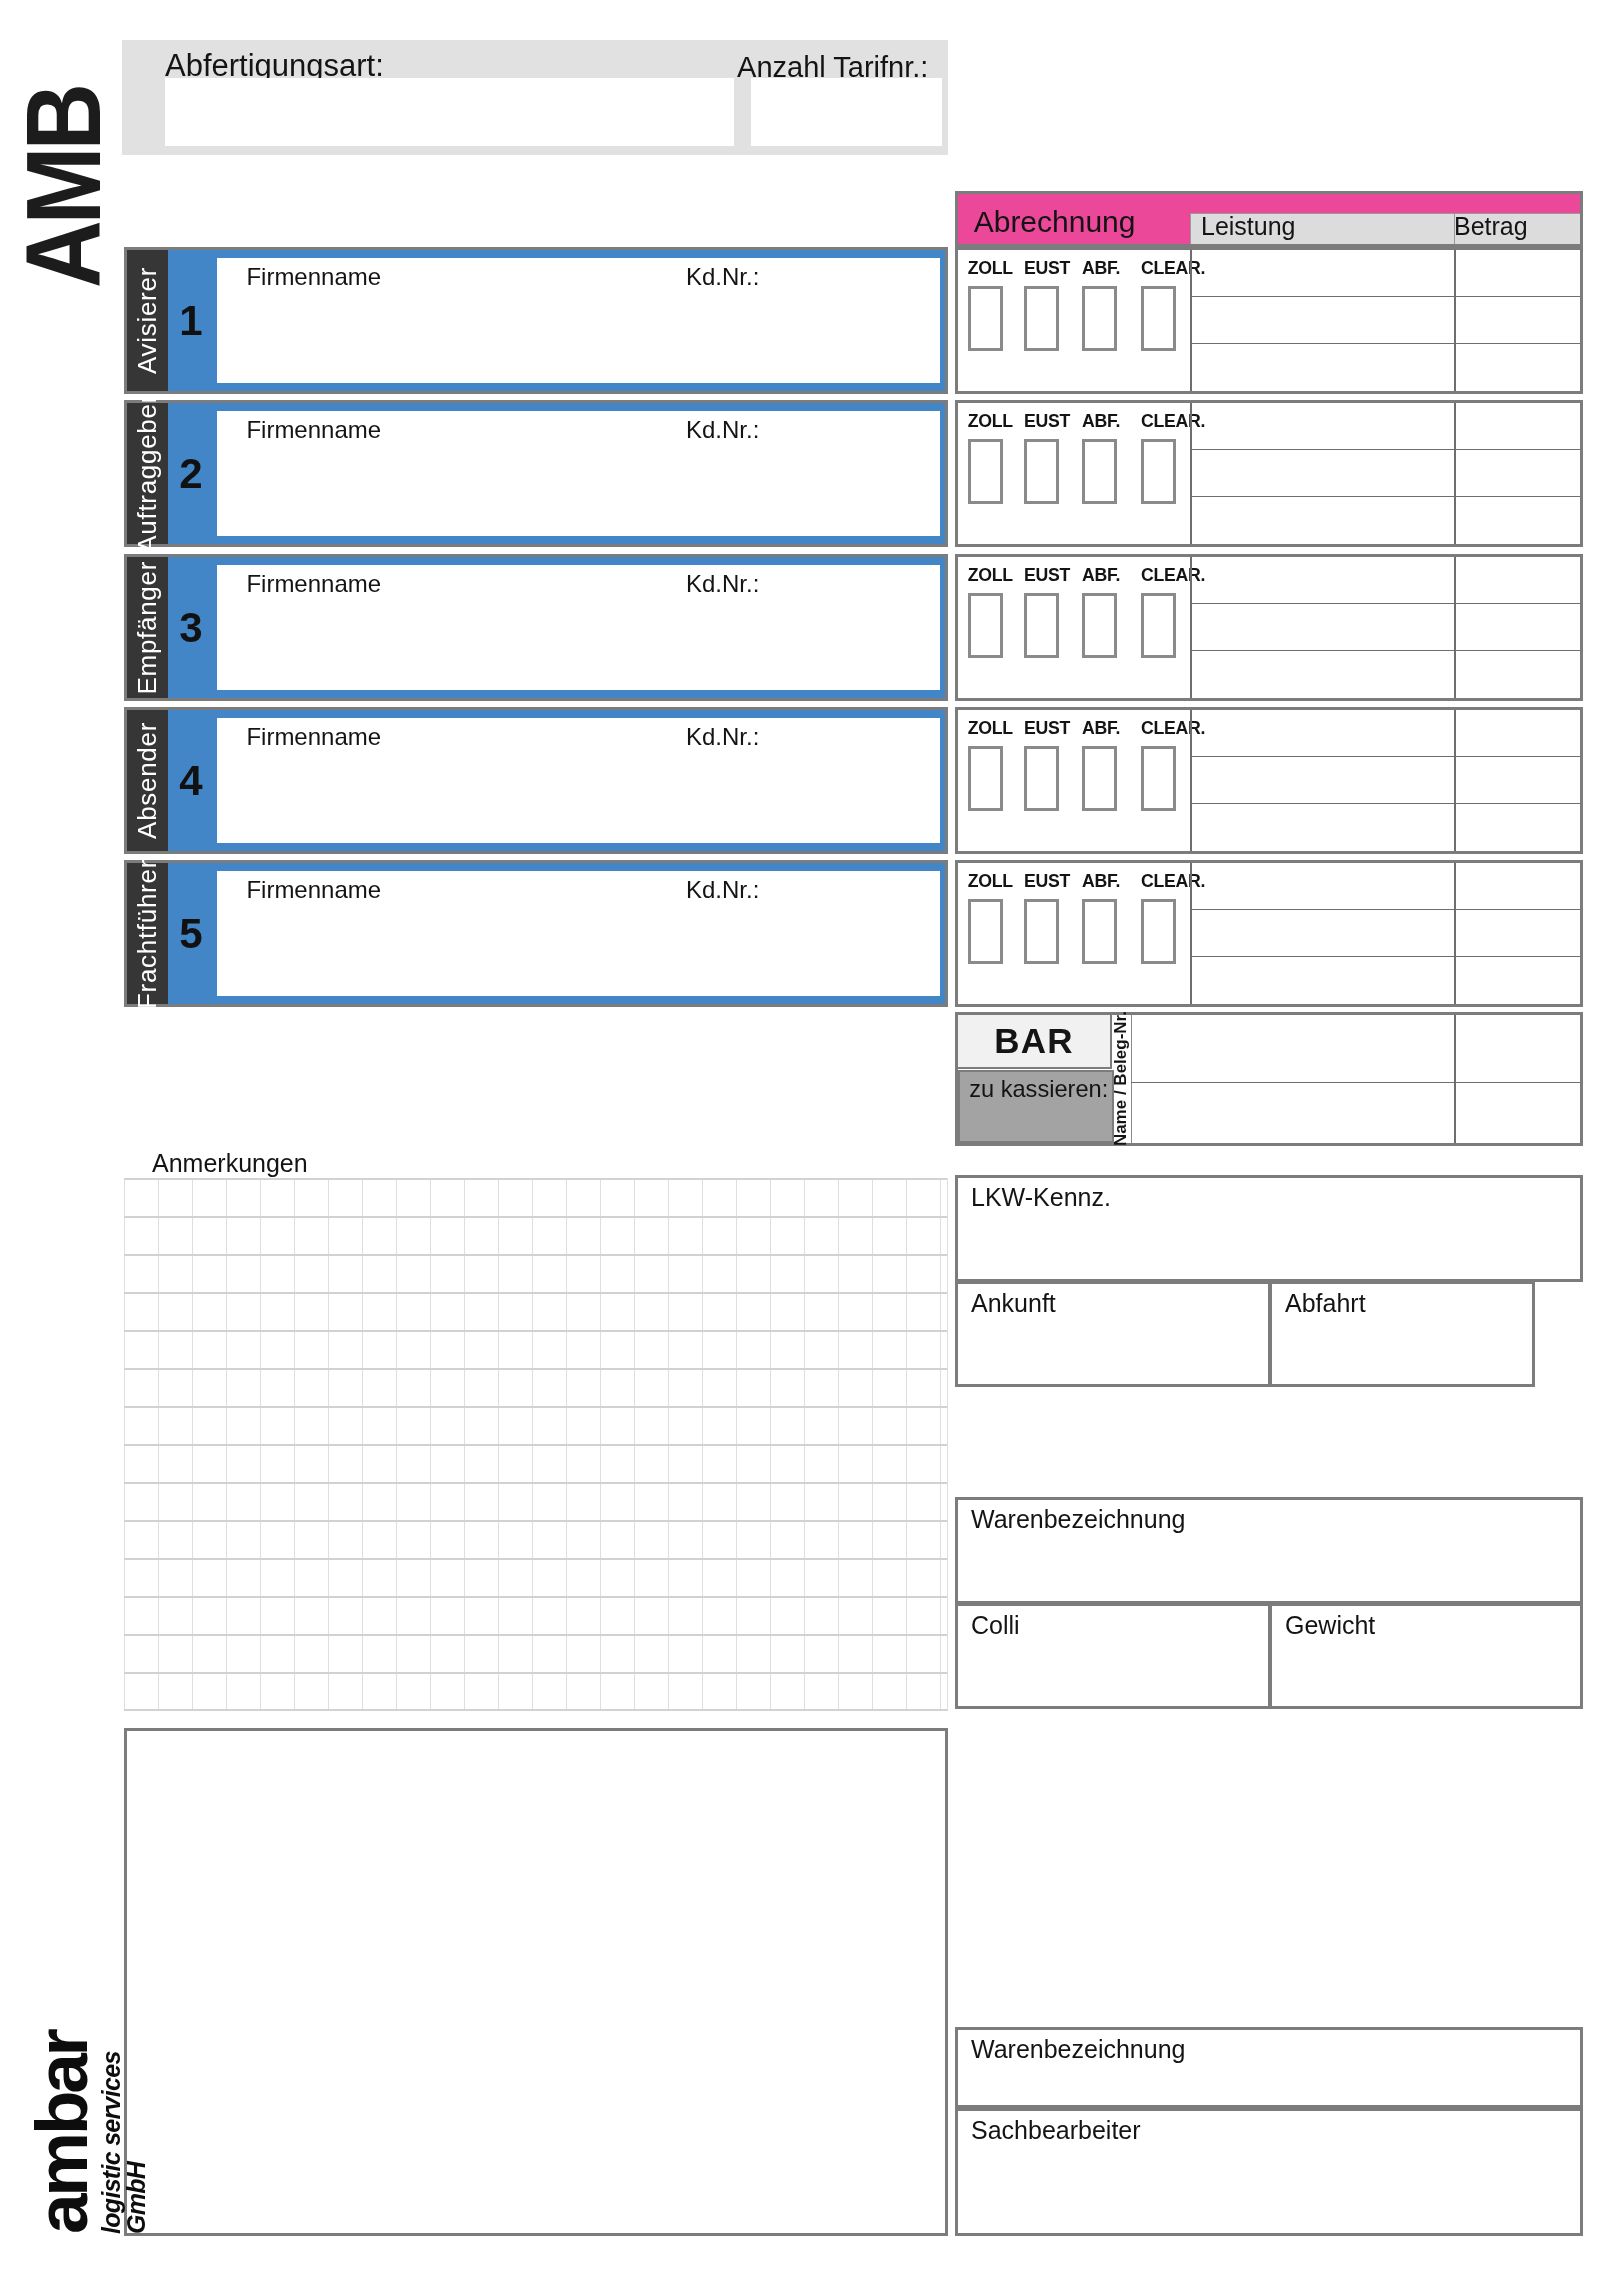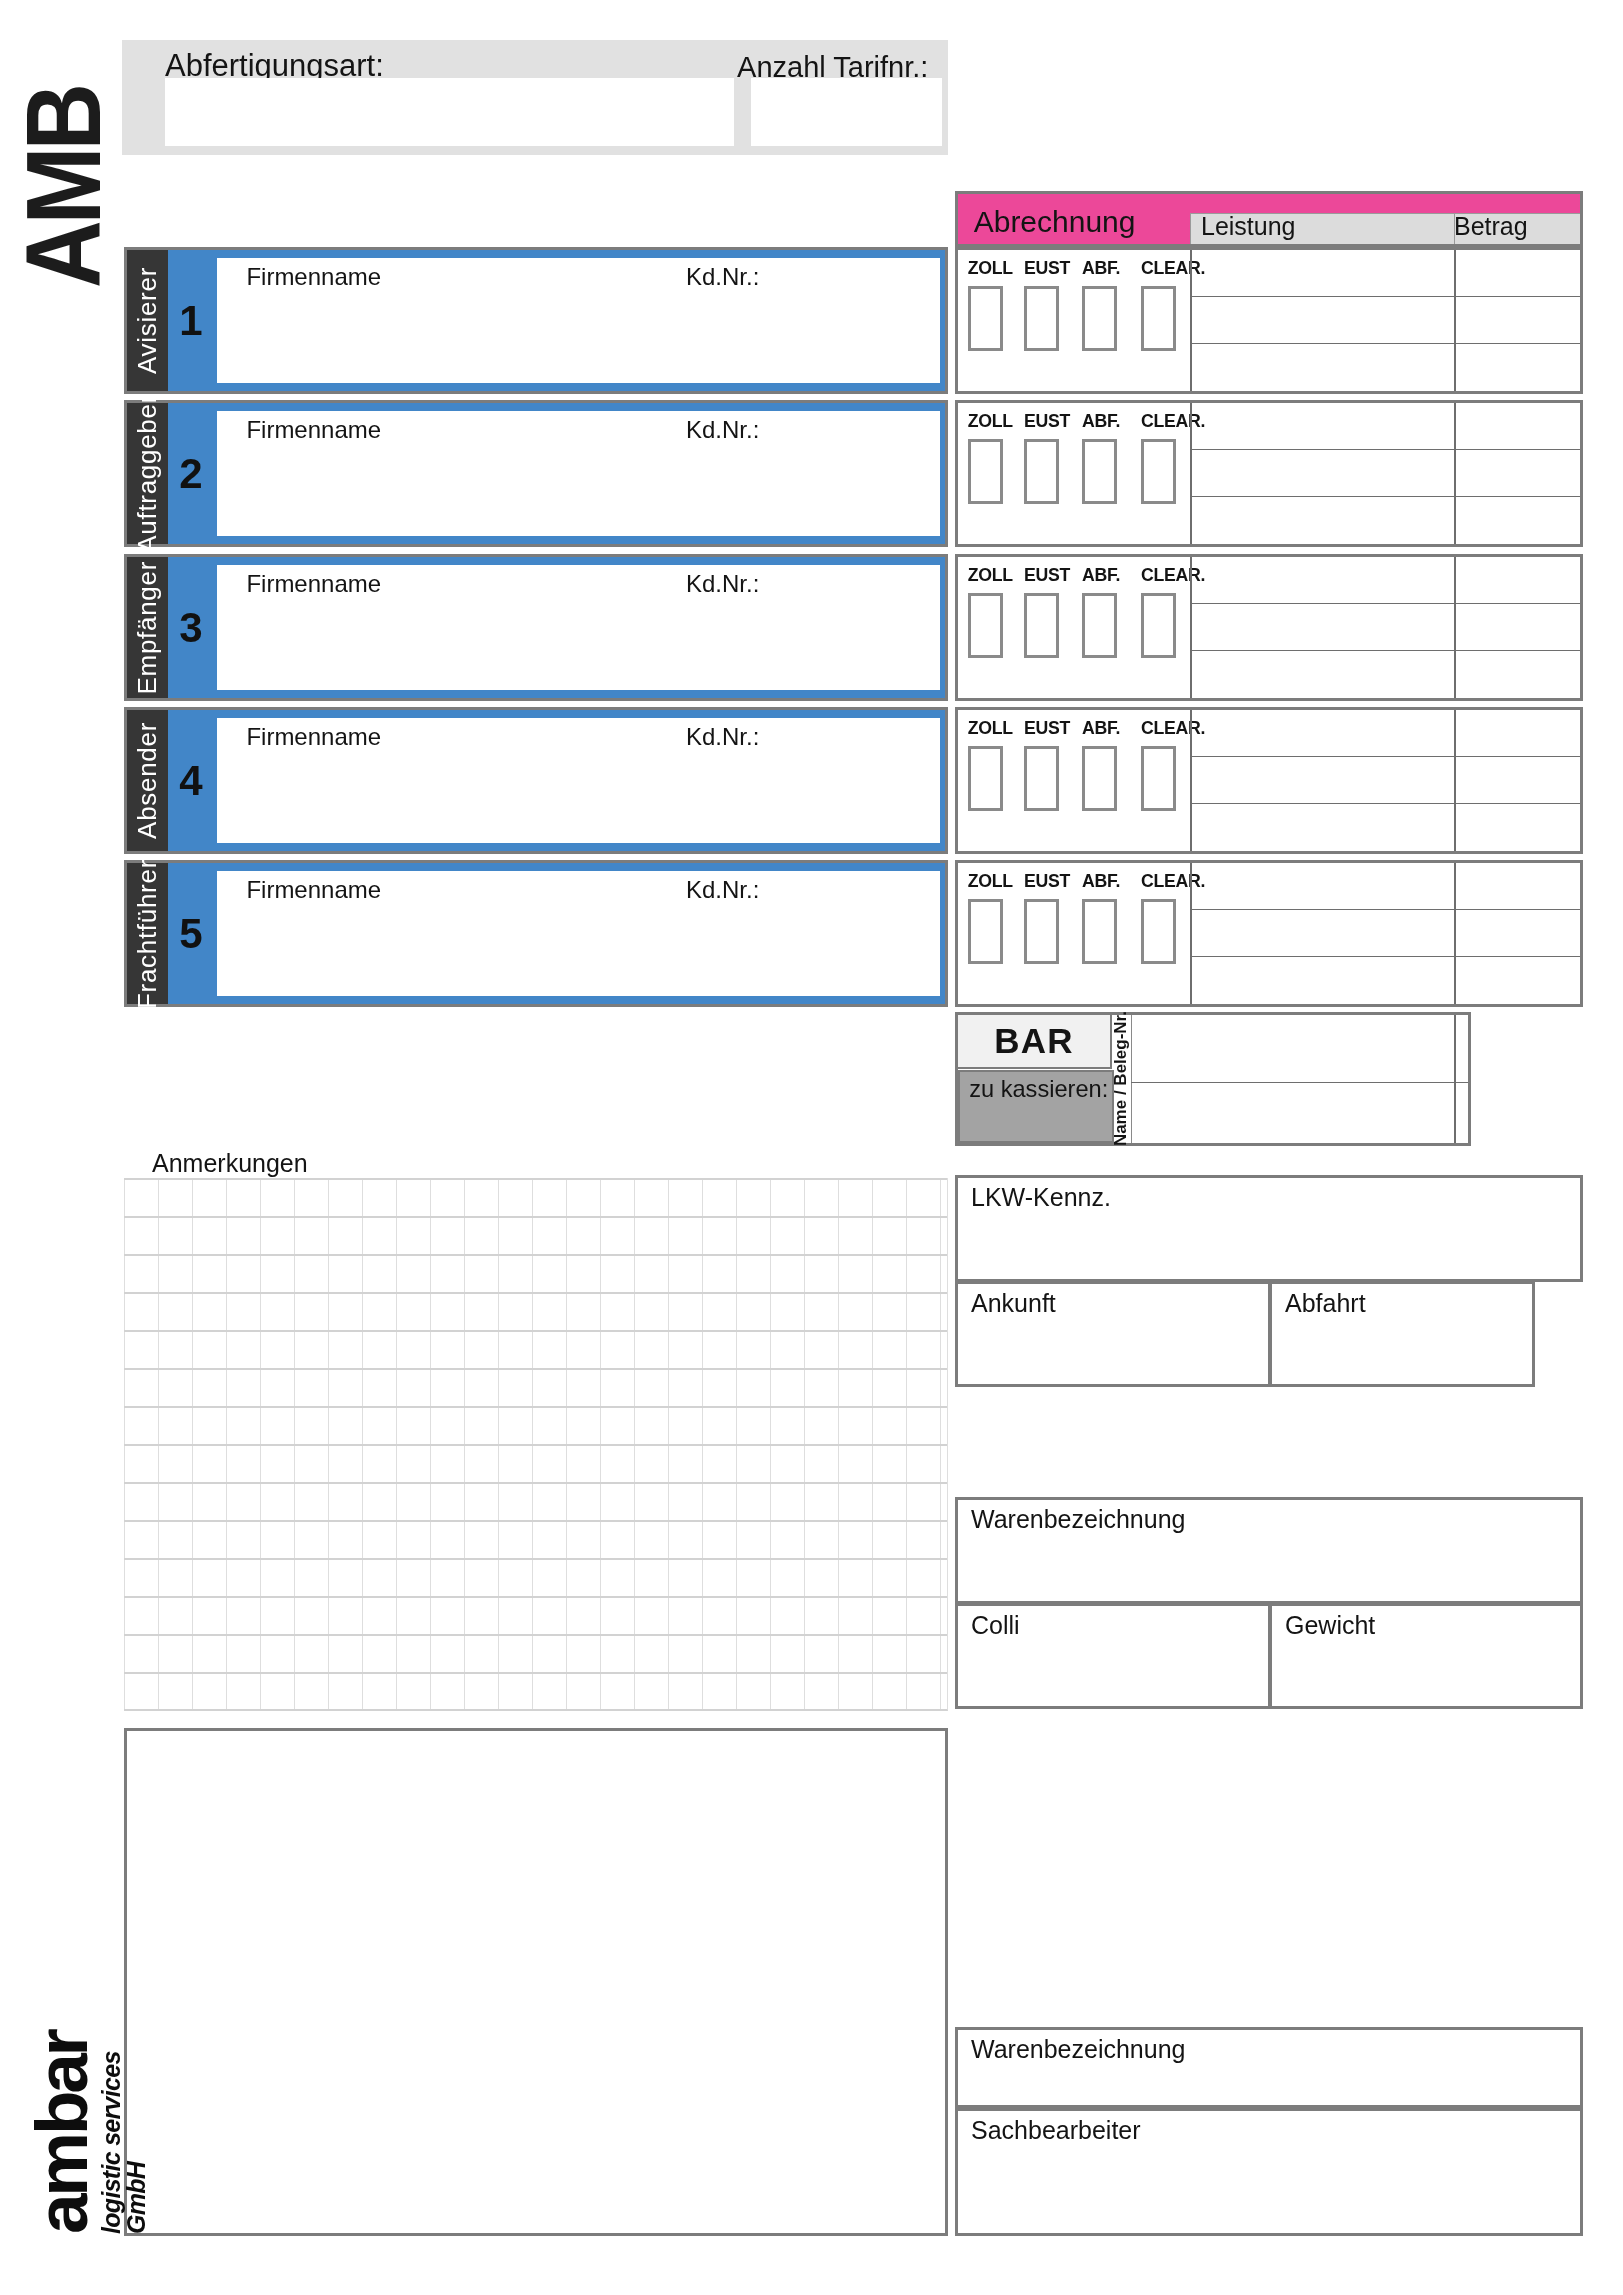--- a/index.html
+++ b/index.html
@@ -38,21 +38,21 @@
   .firm-label{position:absolute;left:29.4px;top:5.2px;font-size:24px;text-align:right;}
   .kdnr-label{position:absolute;left:469px;top:5.2px;font-size:24px;}
   .party-right{position:absolute;left:955px;width:628px;height:147px;border:3.3px solid #7c7c7c;background:#fff;box-sizing:border-box;}
   .cb-lbl{position:absolute;top:7.9px;font-size:17.7px;font-weight:600;letter-spacing:-0.3px;}
   .cb{position:absolute;top:36px;width:35px;height:65px;border:3.3px solid #8a8a8a;background:#fff;box-sizing:border-box;}
   .cbx0{left:9.8px;} .cbx1{left:66px;} .cbx2{left:124px;} .cbx3{left:183px;}
   .vdiv-a{position:absolute;left:232px;top:0;bottom:0;width:2px;background:#6e6e6e;}
   .vdiv-b{position:absolute;left:496px;top:0;bottom:0;width:2px;background:#6e6e6e;}
   .hdiv{position:absolute;left:232px;right:0;height:1.3px;background:#6e6e6e;}
   
-  #bar-block{left:955px;top:1012px;width:516px;height:134px;}
+  #bar-block{left:955px;top:1012px;width:628px;height:134px;}
   #bar-block .bar-title-box{position:absolute;left:0;top:0;width:152px;height:52px;background:#f1f1f1;
         border-right:2.6px solid #7c7c7c;border-bottom:2.6px solid #7c7c7c;display:flex;align-items:center;justify-content:center;
         font-size:35px;font-weight:800;letter-spacing:1.3px;}
   #bar-block .zuk-box{position:absolute;left:0;top:55px;width:152px;bottom:0;border:2.6px solid #7c7c7c;background:#a3a3a3;}
   #bar-block .zuk-box span{position:absolute;left:9.2px;top:3.9px;font-size:23.6px;}
   #bar-block .namebeleg{position:absolute;left:152px;top:0;bottom:0;width:21px;border-right:1.3px solid #8a8a8a;
         display:flex;align-items:center;justify-content:center;}
   #bar-block .namebeleg span{writing-mode:vertical-rl;transform:rotate(180deg);font-size:17px;font-weight:700;white-space:nowrap;}
   #bar-block .bar-hdiv{position:absolute;left:173px;right:0;top:67px;height:1.3px;background:#6e6e6e;}
   #bar-block .bar-vdiv{position:absolute;left:496px;top:0;bottom:0;width:2px;background:#6e6e6e;}

